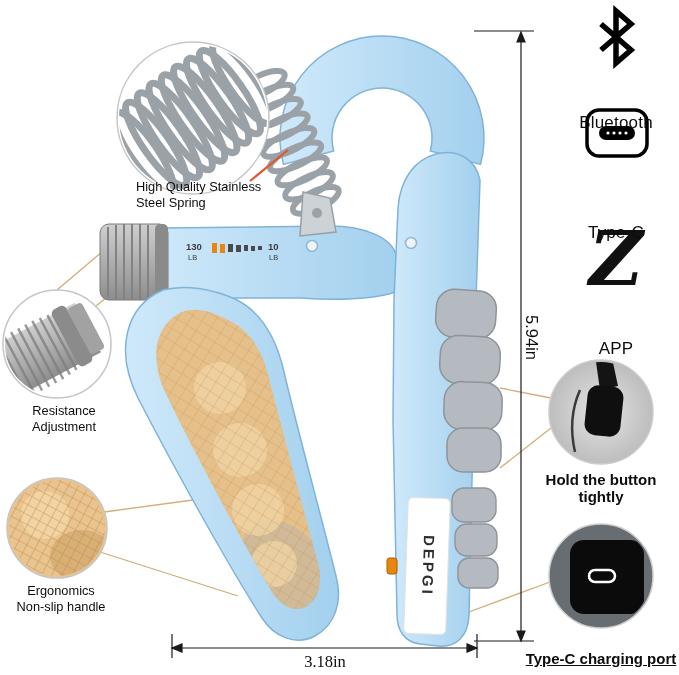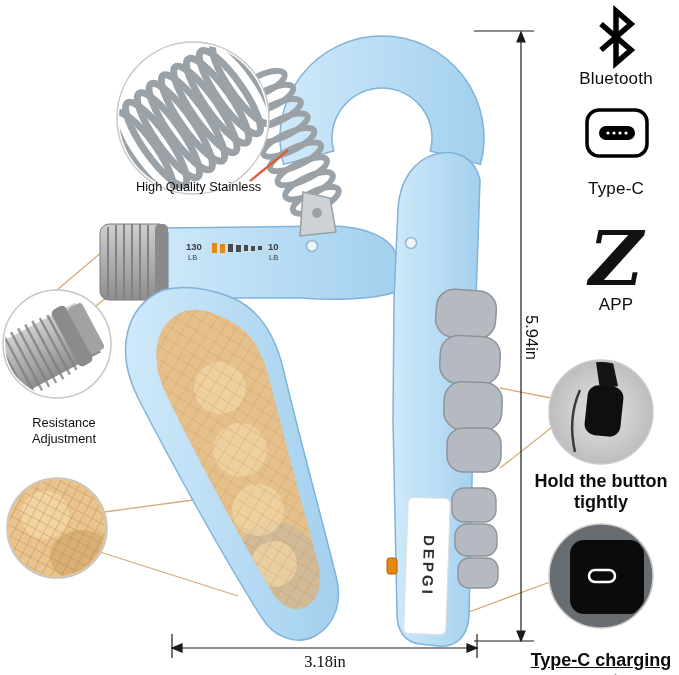--- a/index.html
+++ b/index.html
@@ -1,22 +1,22 @@
 <!DOCTYPE html>
 <html><head>
 <meta charset="utf-8">
 <style>
   html,body{margin:0;padding:0;background:#fff;}
   .canvas{position:relative;width:679px;height:675px;background:#fff;overflow:hidden;
           font-family:"Liberation Sans",sans-serif;color:#111;}
   .lbl{position:absolute;color:#0d0d0d;}
   .c{text-align:center;}
-  .feature-lbl{font-size:17px;letter-spacing:.2px;}
+  .feature-lbl{font-size:17px;letter-spacing:.2px;margin-top:44px;}
   .callout-lbl{font-size:12.8px;line-height:16px;}
-  .bold-lbl{font-size:18px;font-weight:700;}
+  .bold-lbl{font-size:15px;font-weight:700;}
   .dim-lbl{font-size:16.5px;font-weight:500;}
   svg{position:absolute;left:0;top:0;}
 </style>
 </head>
 <body>
 
 <div class="canvas">
 
 <svg width="679" height="675" viewBox="0 0 679 675">
   <defs>
@@ -239,27 +239,32 @@
     <line x1="477" y1="634" x2="477" y2="658"></line>
   </g>
 </svg>
 
 <div class="lbl feature-lbl c" style="left:563px;top:69px;width:106px;">Bluetooth</div>
 <div class="lbl feature-lbl c" style="left:563px;top:179px;width:106px;">Type-C</div>
 <div class="lbl feature-lbl c" style="left:563px;top:295px;width:106px;text-align:center;">APP</div>
 
 <div class="lbl callout-lbl" style="left:136px;top:179px;width:150px;">
   <div>High Quality Stainless</div>
-</div>
-
-<div class="lbl callout-lbl c" style="left:8px;top:403px;width:112px;margin-top:12px;">
+  <div>Steel Spring</div>
+</div>
+
+<div class="lbl callout-lbl c" style="left:8px;top:403px;width:112px;">
   <div>Resistance</div>
   <div>Adjustment</div>
 </div>
 
+<div class="lbl callout-lbl c" style="left:2px;top:583px;width:118px;">
+  <div>Ergonomics</div>
+  <div>Non-slip handle</div>
+</div>
 
 <div class="lbl bold-lbl c" style="left:528px;top:471px;width:146px;">Hold the button tightly</div>
 <div class="lbl bold-lbl c" style="left:524px;top:650px;width:154px;text-decoration:underline;">Type-C charging port</div>
 
 <div class="lbl dim-lbl c" style="left:501px;top:328px;width:60px;transform:rotate(90deg);">5.94in</div>
 <div class="lbl dim-lbl c" style="left:277px;top:652px;width:96px;font-family:Liberation Serif, serif;">3.18in</div>
 
 </div>
 
 </body></html>

